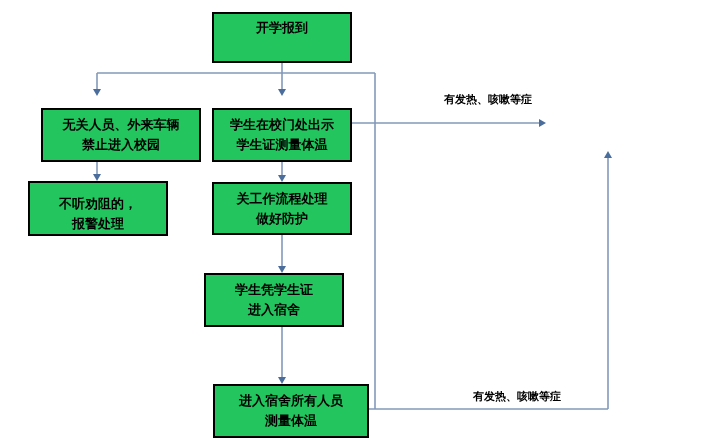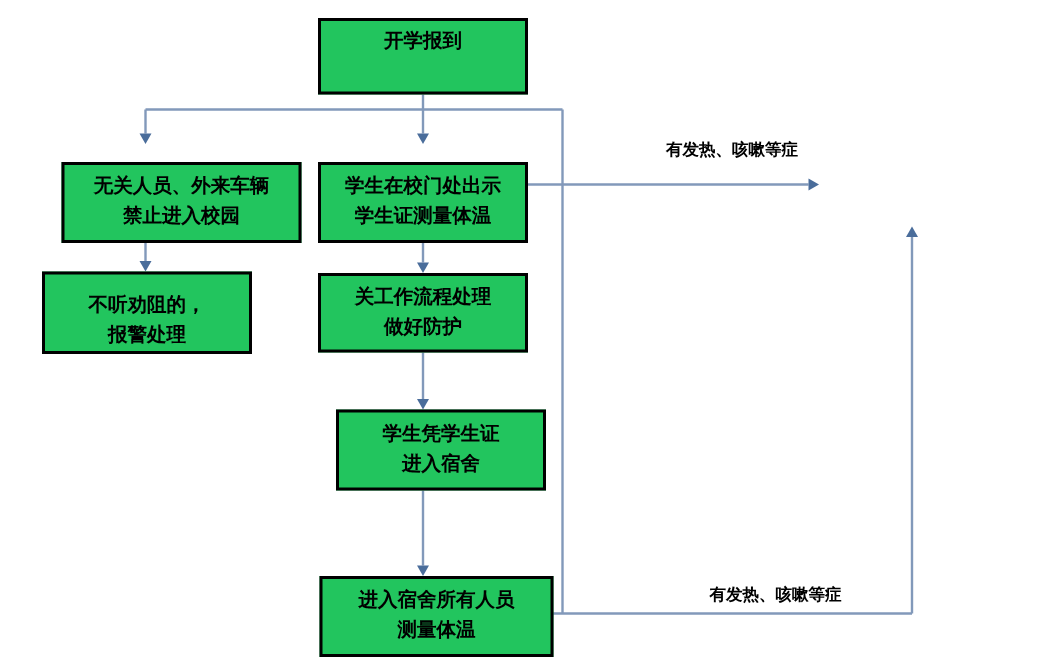--- a/index.html
+++ b/index.html
@@ -42,21 +42,21 @@
     color: #000000;
     text-align: right;
     width: 140px;
   }
   
   .pos-start { left: 212px; top: 12px;  width: 140px; height: 51px; }
   .pos-left1 { left: 41px;  top: 96px;  width: 160px; height: 54px; margin-top: 12px; }
   .pos-left2 { left: 28px;  top: 181px; width: 140px; height: 55px; align-items: flex-end; }
   .pos-mid1  { left: 212px; top: 108px;  width: 140px; height: 54px; }
   .pos-mid2  { left: 212px; top: 182px; width: 140px; height: 53px; }
-  .pos-mid3  { left: 224px; top: 273px; width: 140px; height: 54px; }
+  .pos-mid3  { left: 204px; top: 273px; width: 140px; height: 54px; }
   .pos-mid4  { left: 213px; top: 384px; width: 156px; height: 54px; }
   .pos-right1{ left: 547px; top: 95px;  width: 126px; height: 55px; }
   .pos-label-top    { left: 392px; top: 92px; }
   .pos-label-bottom { left: 421px; top: 389px; }
 </style>
 </head>
 <body>
 
 <div class="canvas">
 

